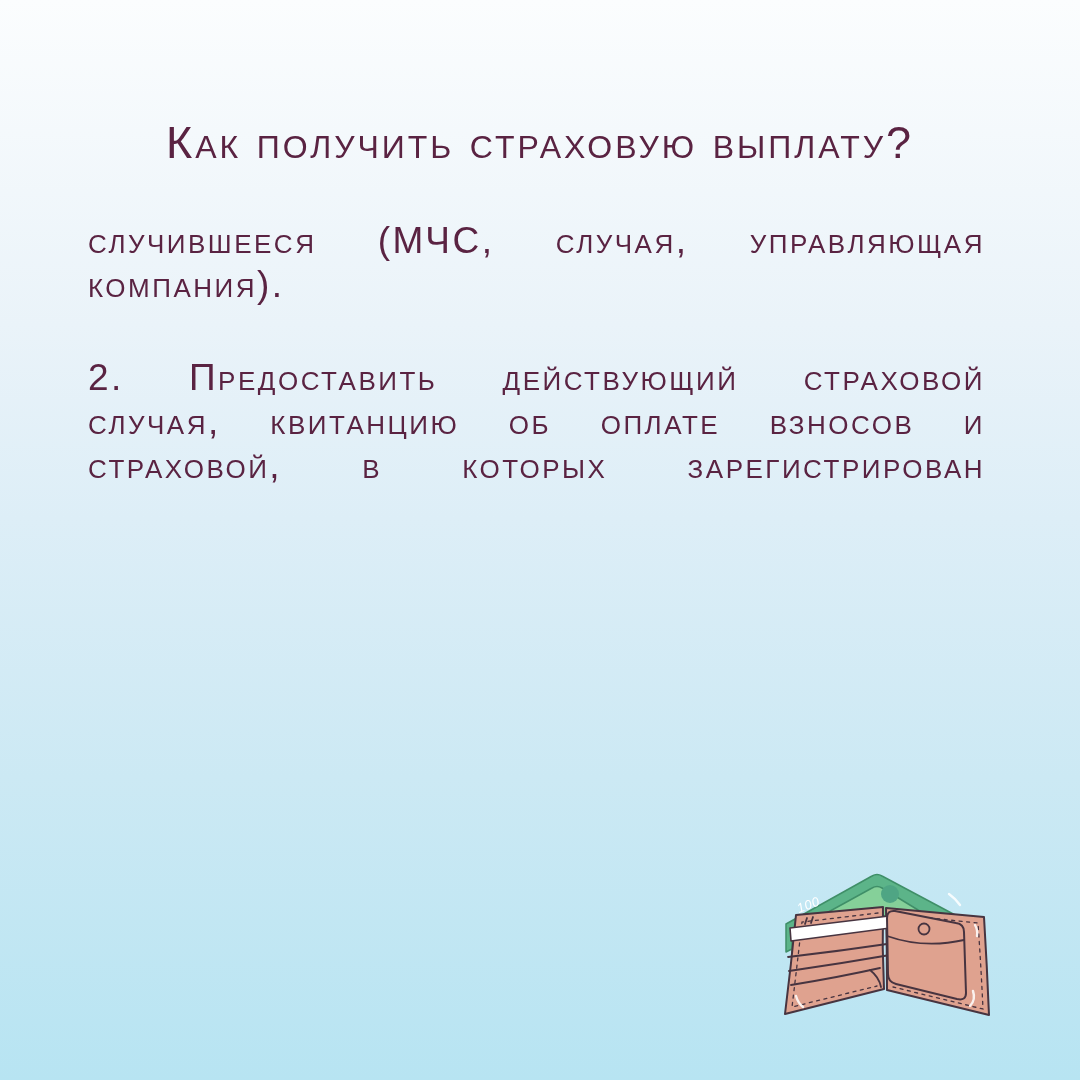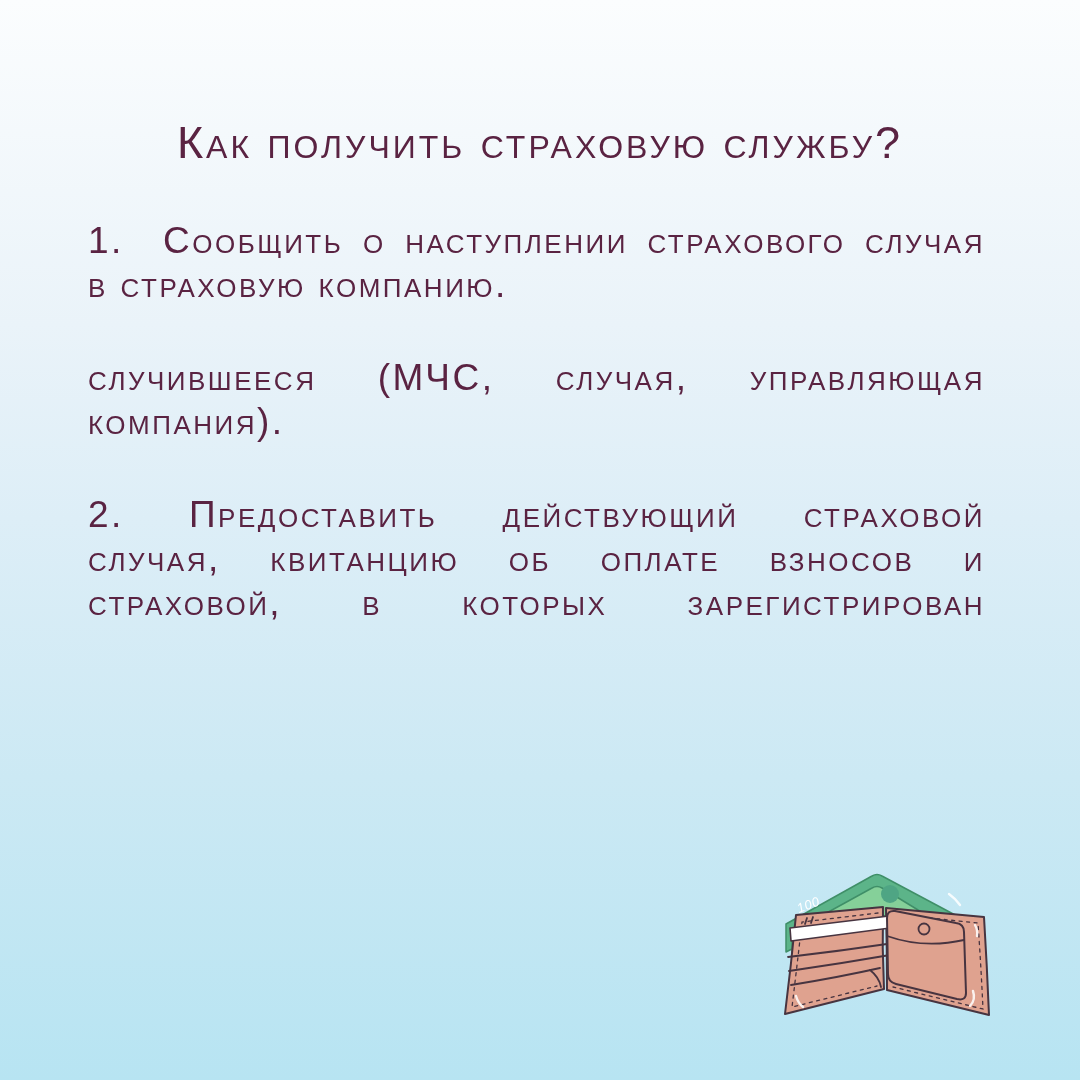--- a/index.html
+++ b/index.html
@@ -59,27 +59,23 @@
   .w-stitch { fill: none; stroke: var(--outline, #473440); stroke-width: 1.3; stroke-dasharray: 3 4.5; stroke-linecap: round; }
   .w-card { fill: var(--card-white, #ffffff); stroke: var(--outline, #473440); stroke-width: 1.6; stroke-linejoin: round; }
   .w-shine { fill: none; stroke: #ffffff; stroke-width: 2.4; stroke-linecap: round; opacity: 0.85; }
   .w-label { fill: #ffffff; font-family: "Liberation Sans", sans-serif; font-size: 13px; font-style: italic; letter-spacing: 0.5px; }
 </style>
 </head>
 <body>
 
 <div class="page">
 
-  <h1 class="title">Как получить страховую службу?</h1>
+  <h1 class="title">Как получить страховую выплату?</h1>
 
   <div class="steps" id="steps">
-      <div class="step">
-        <div class="line just">1.&nbsp; Сообщить о наступлении страхового случая</div>
-        <div class="line">в страховую компанию.</div>
-      </div>
       <div class="step">
         <div class="line just">случившееся (МЧС, случая, управляющая</div>
         <div class="line">компания).</div>
       </div>
       <div class="step">
         <div class="line just">2. Предоставить действующий страховой</div>
         <div class="line just">случая, квитанцию об оплате взносов и</div>
         <div class="line just">страховой, в которых зарегистрирован</div>
       </div>
     </div>

